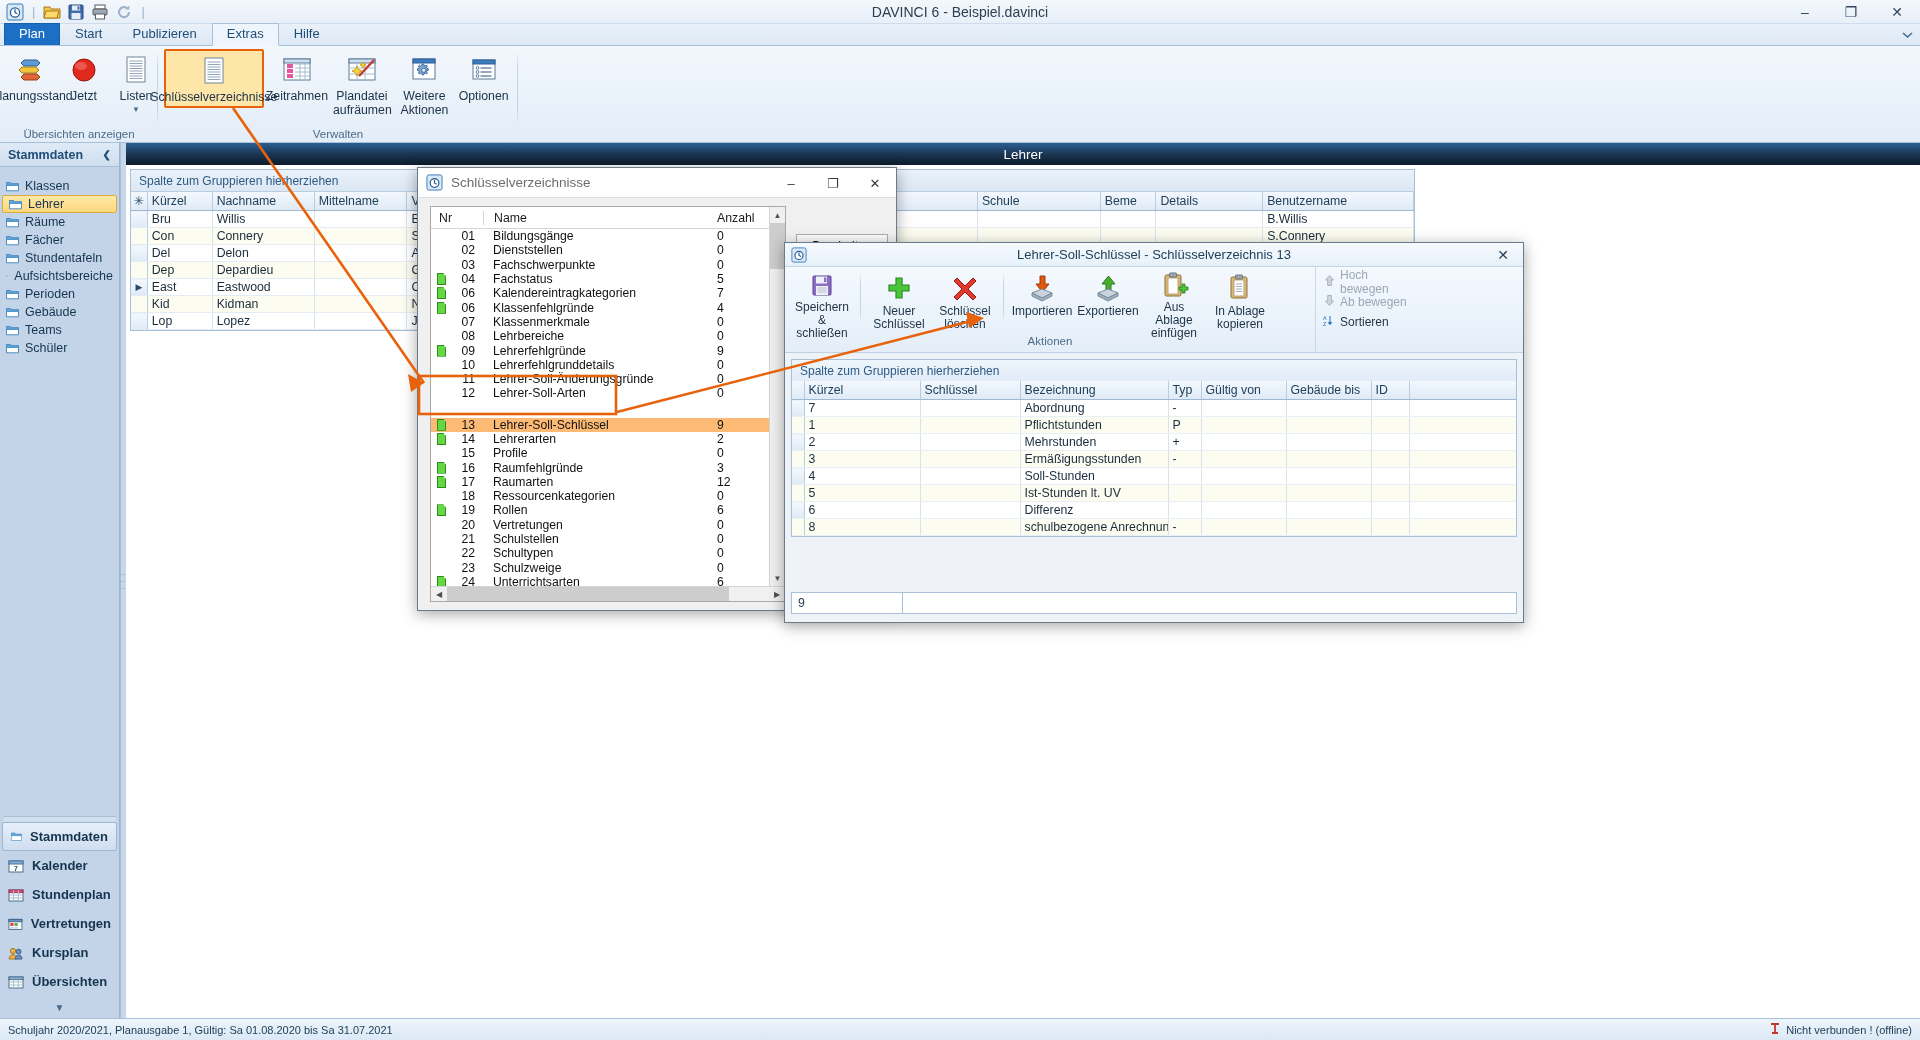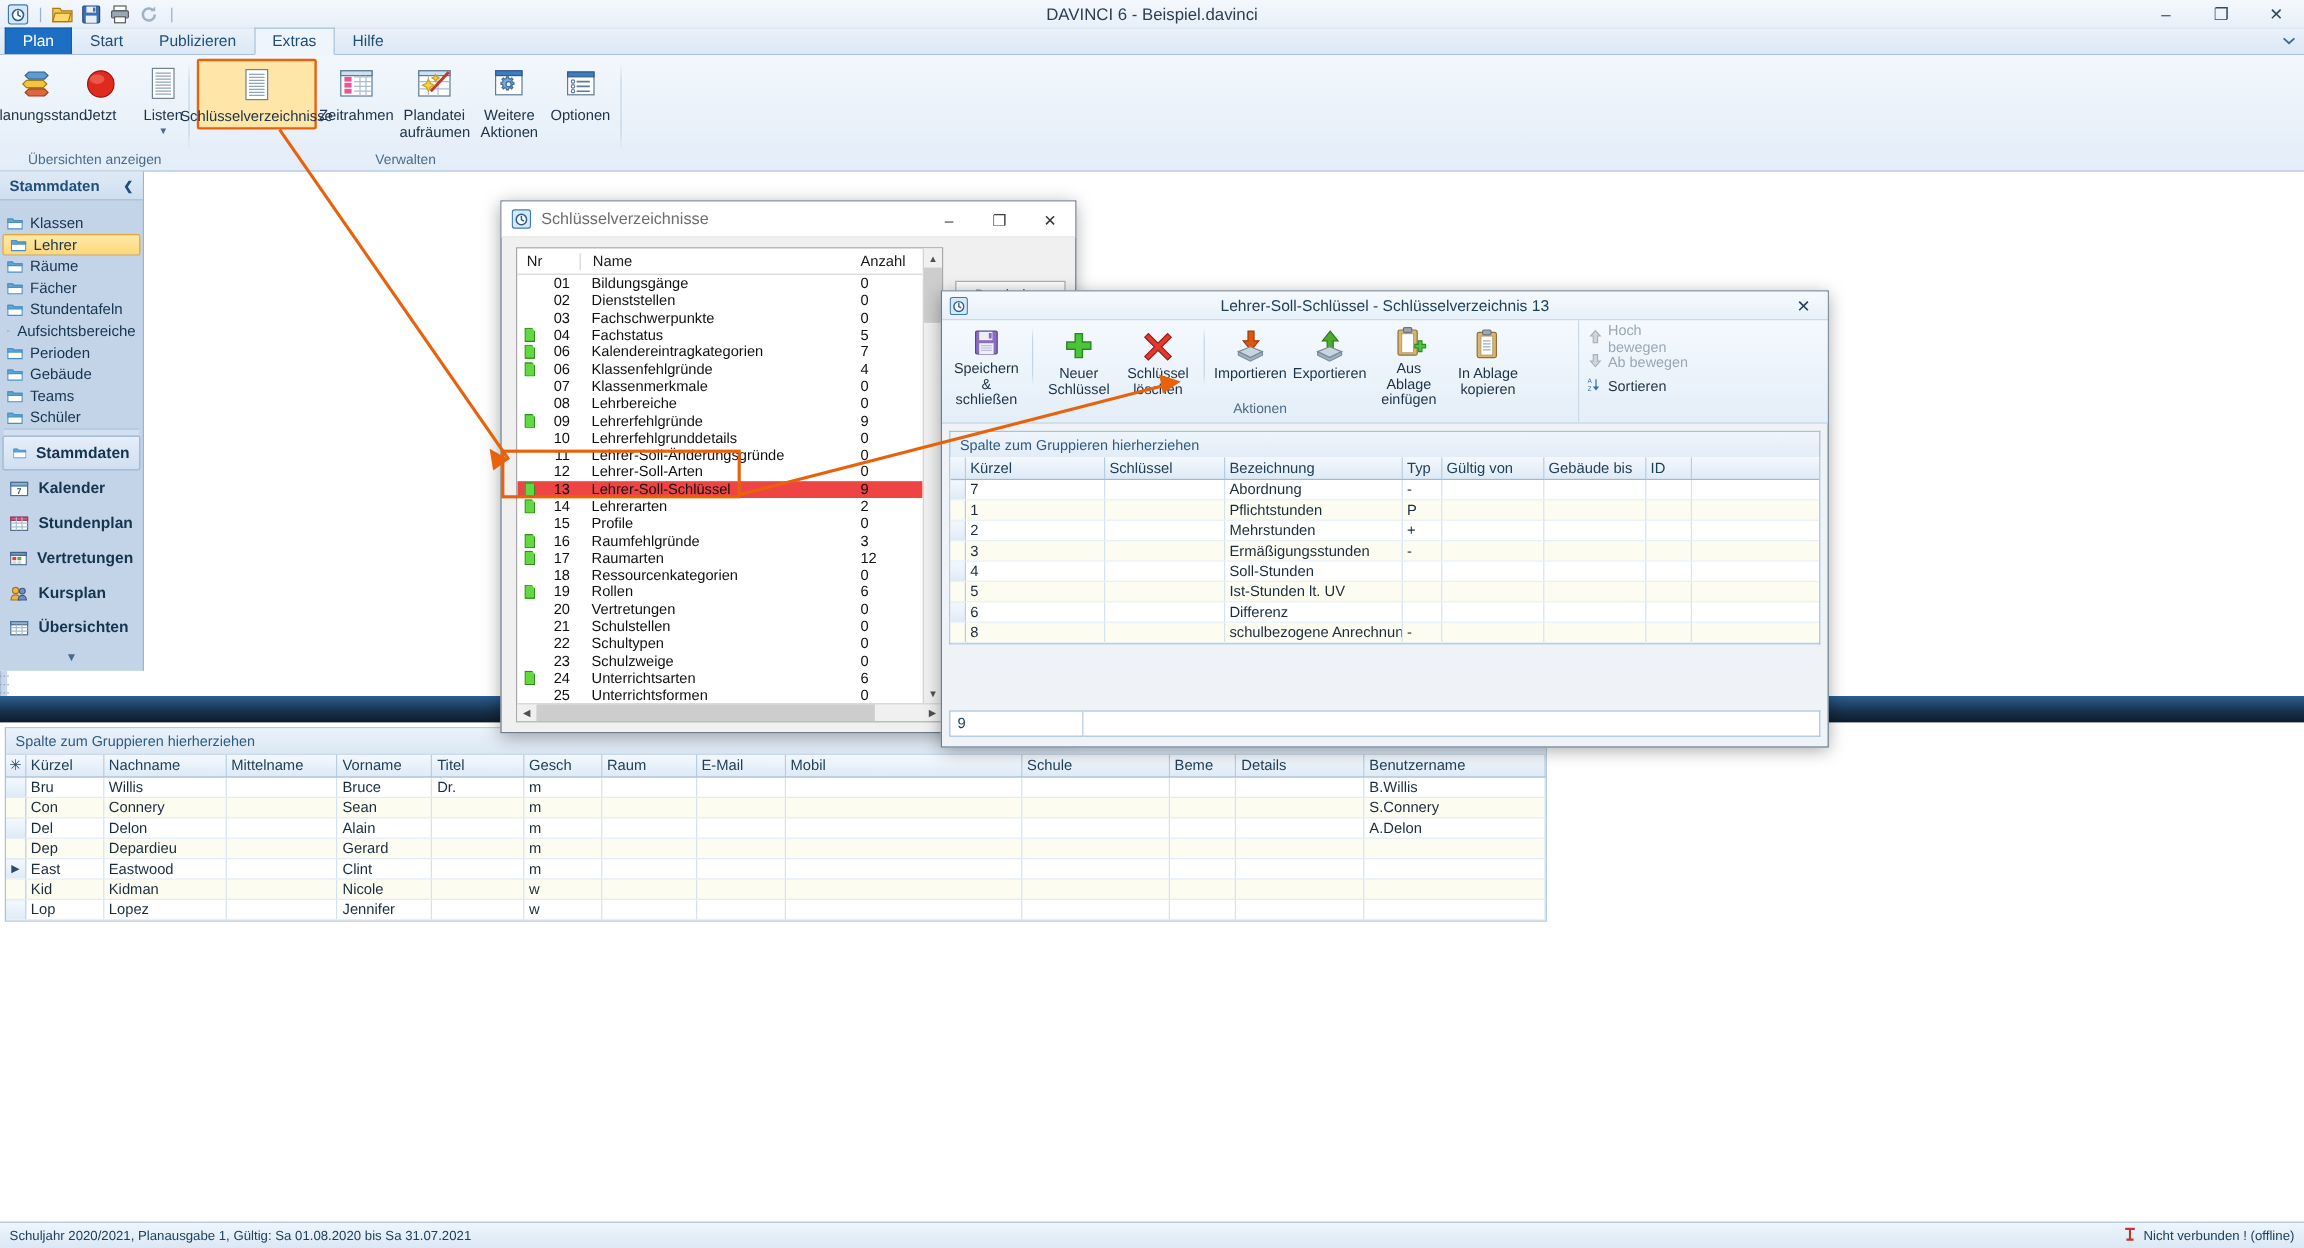--- a/index.html
+++ b/index.html
@@ -59,21 +59,21 @@
   }
   .rbtn {
     width:auto; min-width:52px; padding:4px 7px 2px 7px; display:flex; flex-direction:column;
     align-items:center; text-align:center; font-size:12.3px; color:#20354a;
     border:1px solid transparent; border-radius:3px; cursor:default; line-height:14px;
   }
   .rbtn.highlight { background:#fde6a8; border:2px solid #e8620c; border-radius:2px; }
   .rbtn .icon { height:32px; display:flex; align-items:center; justify-content:center; margin-bottom:3px; }
 
   
-  .body-area { display:flex; height:calc(1040px - 24px - 22px - 97px - 22px);flex-direction:column; }
+  .body-area { display:flex; height:calc(1040px - 24px - 22px - 97px - 22px); }
 
   
   .leftnav { width:120px; background:#c3d4e8; border-right:1px solid #9bb4cf;
              display:flex; flex-direction:column; position:relative; }
   .nav-head { height:24px; display:flex; align-items:center; justify-content:space-between;
               padding:0 8px; font-weight:bold; font-size:12.5px; color:#1f4e79;
               background:linear-gradient(#dfeaf6,#cfdeef); border-bottom:1px solid #a9c0d8; }
   .nav-items { padding-top:10px; }
   .nav-item { height:18px; display:flex; align-items:center; gap:6px; padding:0 6px;
               font-size:12.5px; color:#15354f; cursor:default; }
@@ -140,21 +140,21 @@
   #dlg-verz { left:417px; top:167px; width:480px; height:444px; background:#f0f0f0; }
   .verz-body { display:flex; padding:8px 8px 8px 12px; gap:10px; height:calc(100% - 30px); }
   .verz-listbox { flex:1; background:#fff; border:1px solid #a8a8a8; display:flex;
                   flex-direction:column; overflow:hidden; }
   .verz-header { display:flex; height:22px; align-items:center; border-bottom:1px solid #d4d4d4;
                  font-size:12.3px; color:#1b1b1b; flex:none; }
   .verz-header .c1 { width:52px; padding-left:8px; }
   .verz-header .c2 { flex:1; border-left:1px solid #d4d4d4; padding-left:10px; }
   .verz-header .c3 { width:52px; text-align:left; }
   .vrow { display:flex; height:14.3px; align-items:center; font-size:12.2px; color:#111; }
-  .vrow.sel { background:#ef4444; }
+  .vrow.sel { background:#fdba74;margin-top:17px; }
   .vrow .nr { width:52px; text-align:right; padding-right:8px; position:relative; }
   .vrow .nm { flex:1; padding-left:10px; }
   .vrow .an { width:52px; text-align:left; }
   .vrow .doc { position:absolute; left:6px; top:1px; width:9px; height:12px;
                background:#63d843; border:1px solid #2f8b1e;
                clip-path:polygon(0 0, 70% 0, 100% 28%, 100% 100%, 0 100%); }
   .vscroll { width:16px; background:#f0f0f0; border-left:1px solid #d4d4d4;
              display:flex; flex-direction:column; }
   .vscroll .arrow { height:16px; display:flex; align-items:center; justify-content:center;
                     font-size:8px; color:#505050; background:#f0f0f0;}

